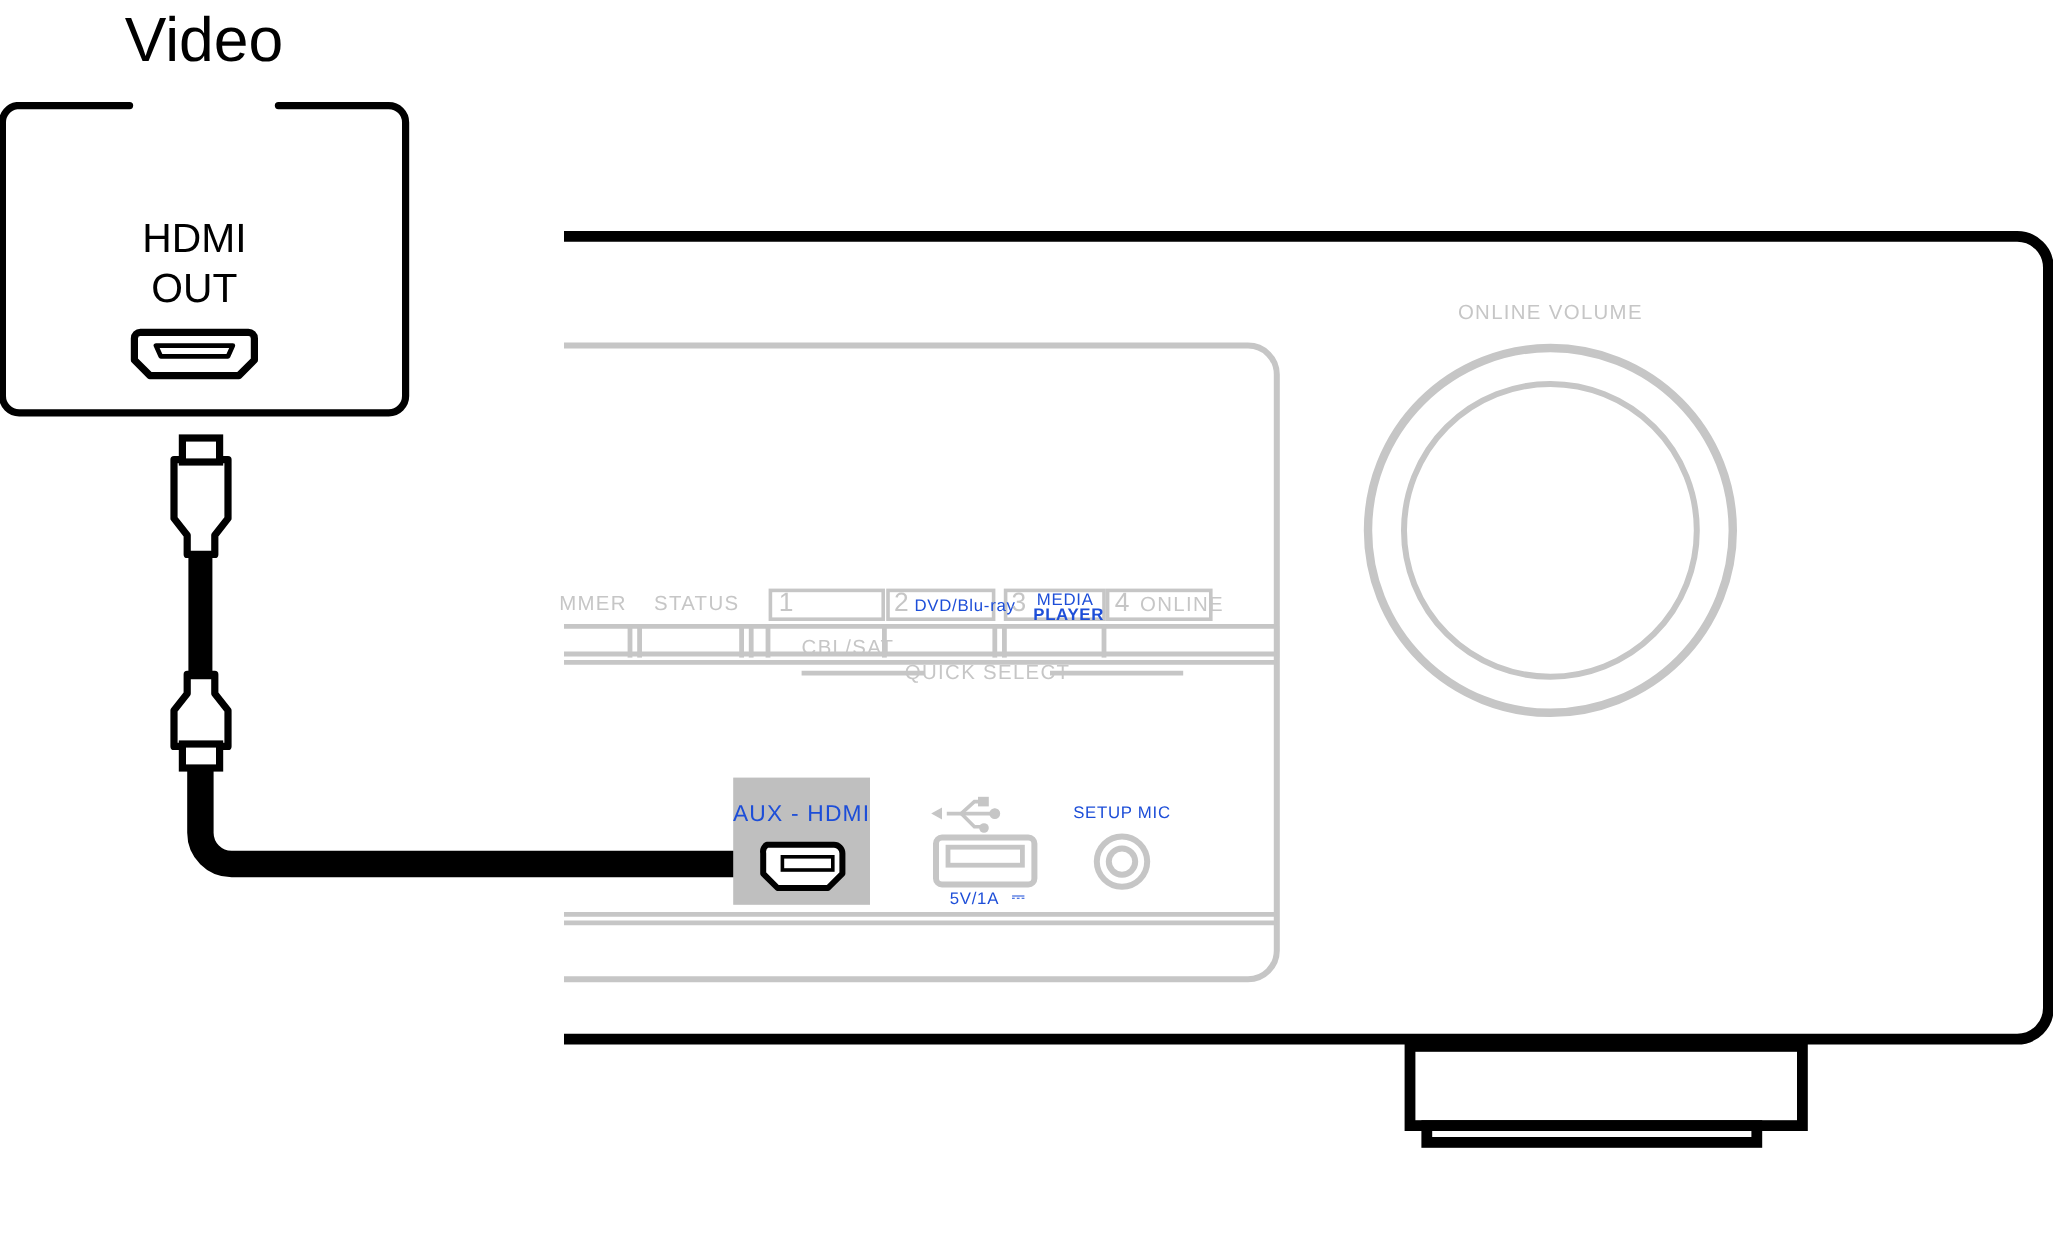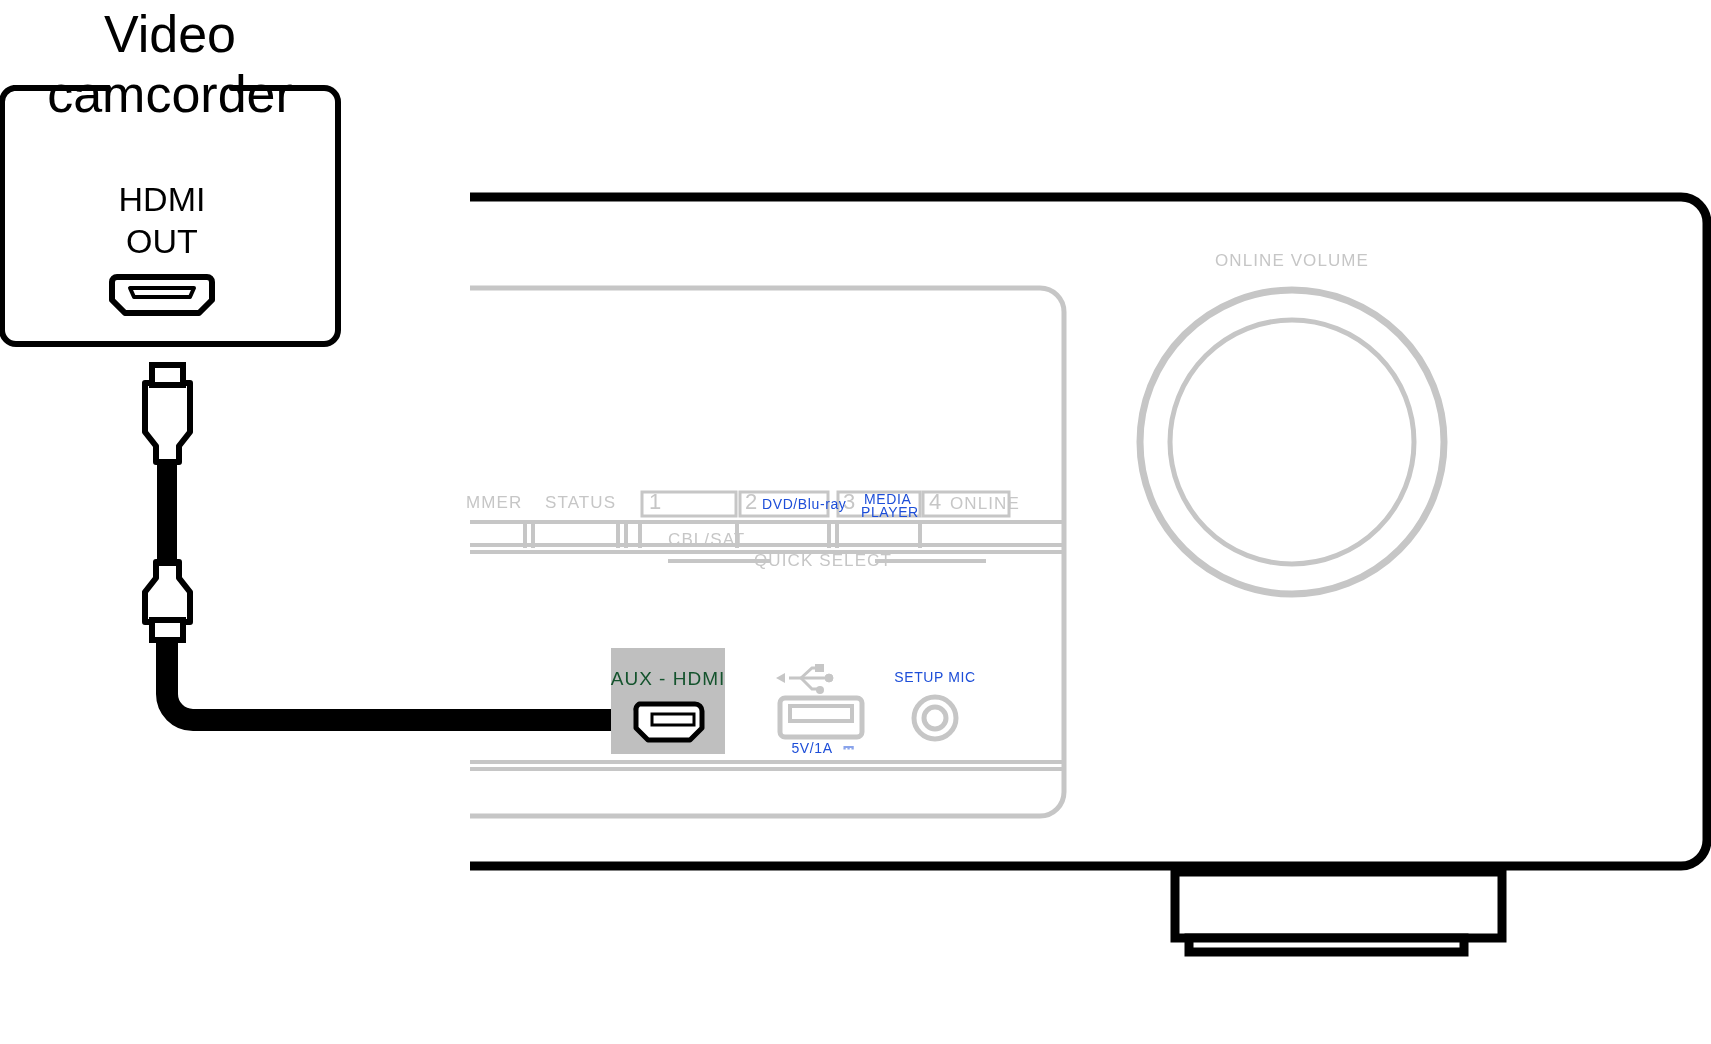--- a/index.html
+++ b/index.html
@@ -53,21 +53,21 @@
     color: #1d4ed8;
     font-size: 14px;
     letter-spacing: 0.6px;
   }
   .silk-num {
     color: #c6c6c6;
     font-size: 22px;
     letter-spacing: 0px;
   }
   .aux-label {
-    color: #14532d;
+    color: #1d4ed8;
     font-size: 19px;
     letter-spacing: 1px;
     text-align: right;
   }
   .center-x {
     transform: translateX(-50%);
   }
 </style>
 </head>
 <body>
@@ -230,39 +230,38 @@
     </g>
 
     <g>
       <rect x="1175" y="872" width="327" height="66" fill="#ffffff" stroke="#000000" stroke-width="9"></rect>
       <rect x="1189" y="938" width="275" height="14" fill="#ffffff" stroke="#000000" stroke-width="9"></rect>
     </g>
 
   </svg>
 
   <div class="txt cam-title center-x" style="left:170px; top:8px;">Video</div>
-  <div class="txt cam-title center-x" style="left:170px; top:68px;">camcorder</div>
 
   <div class="txt cam-port-label center-x" style="left:162px; top:182px;">HDMI</div>
   <div class="txt cam-port-label center-x" style="left:162px; top:224px;">OUT</div>
 
   <div class="txt silk center-x" style="left:1292px; top:252px;">ONLINE VOLUME</div>
 
   <div class="txt silk" style="left:466px; top:494px;">MMER</div>
   <div class="txt silk" style="left:545px; top:494px;">STATUS</div>
 
   <div class="txt silk-num" style="left:649px; top:491px;">1</div>
   <div class="txt silk" style="left:668px; top:495px;margin-top:36px;">CBL/SAT</div>
 
   <div class="txt silk-num" style="left:745px; top:491px;">2</div>
   <div class="txt silk-sm" style="left:762px; top:497px;">DVD/Blu-ray</div>
 
   <div class="txt silk-num" style="left:843px; top:491px;">3</div>
   <div class="txt silk-sm" style="left:864px; top:492px;">MEDIA</div>
-  <div class="txt silk-sm" style="left:861px; top:505px;">PLAYER</div>
+  <div class="txt silk-sm" style="left:861px; top:505px;font-weight:bold;">PLAYER</div>
 
   <div class="txt silk-num" style="left:929px; top:491px;">4</div>
   <div class="txt silk" style="left:950px; top:495px;">ONLINE</div>
 
   <div class="txt silk center-x" style="left:823px; top:552px;">QUICK SELECT</div>
 
   <div class="txt aux-label center-x" style="left:668px; top:669px;">AUX - HDMI</div>
 
   <div class="txt silk-sm center-x" style="left:812px; top:741px;">5V/1A</div>
   <div class="txt silk-sm" style="left:843px; top:740px;">⎓</div>

